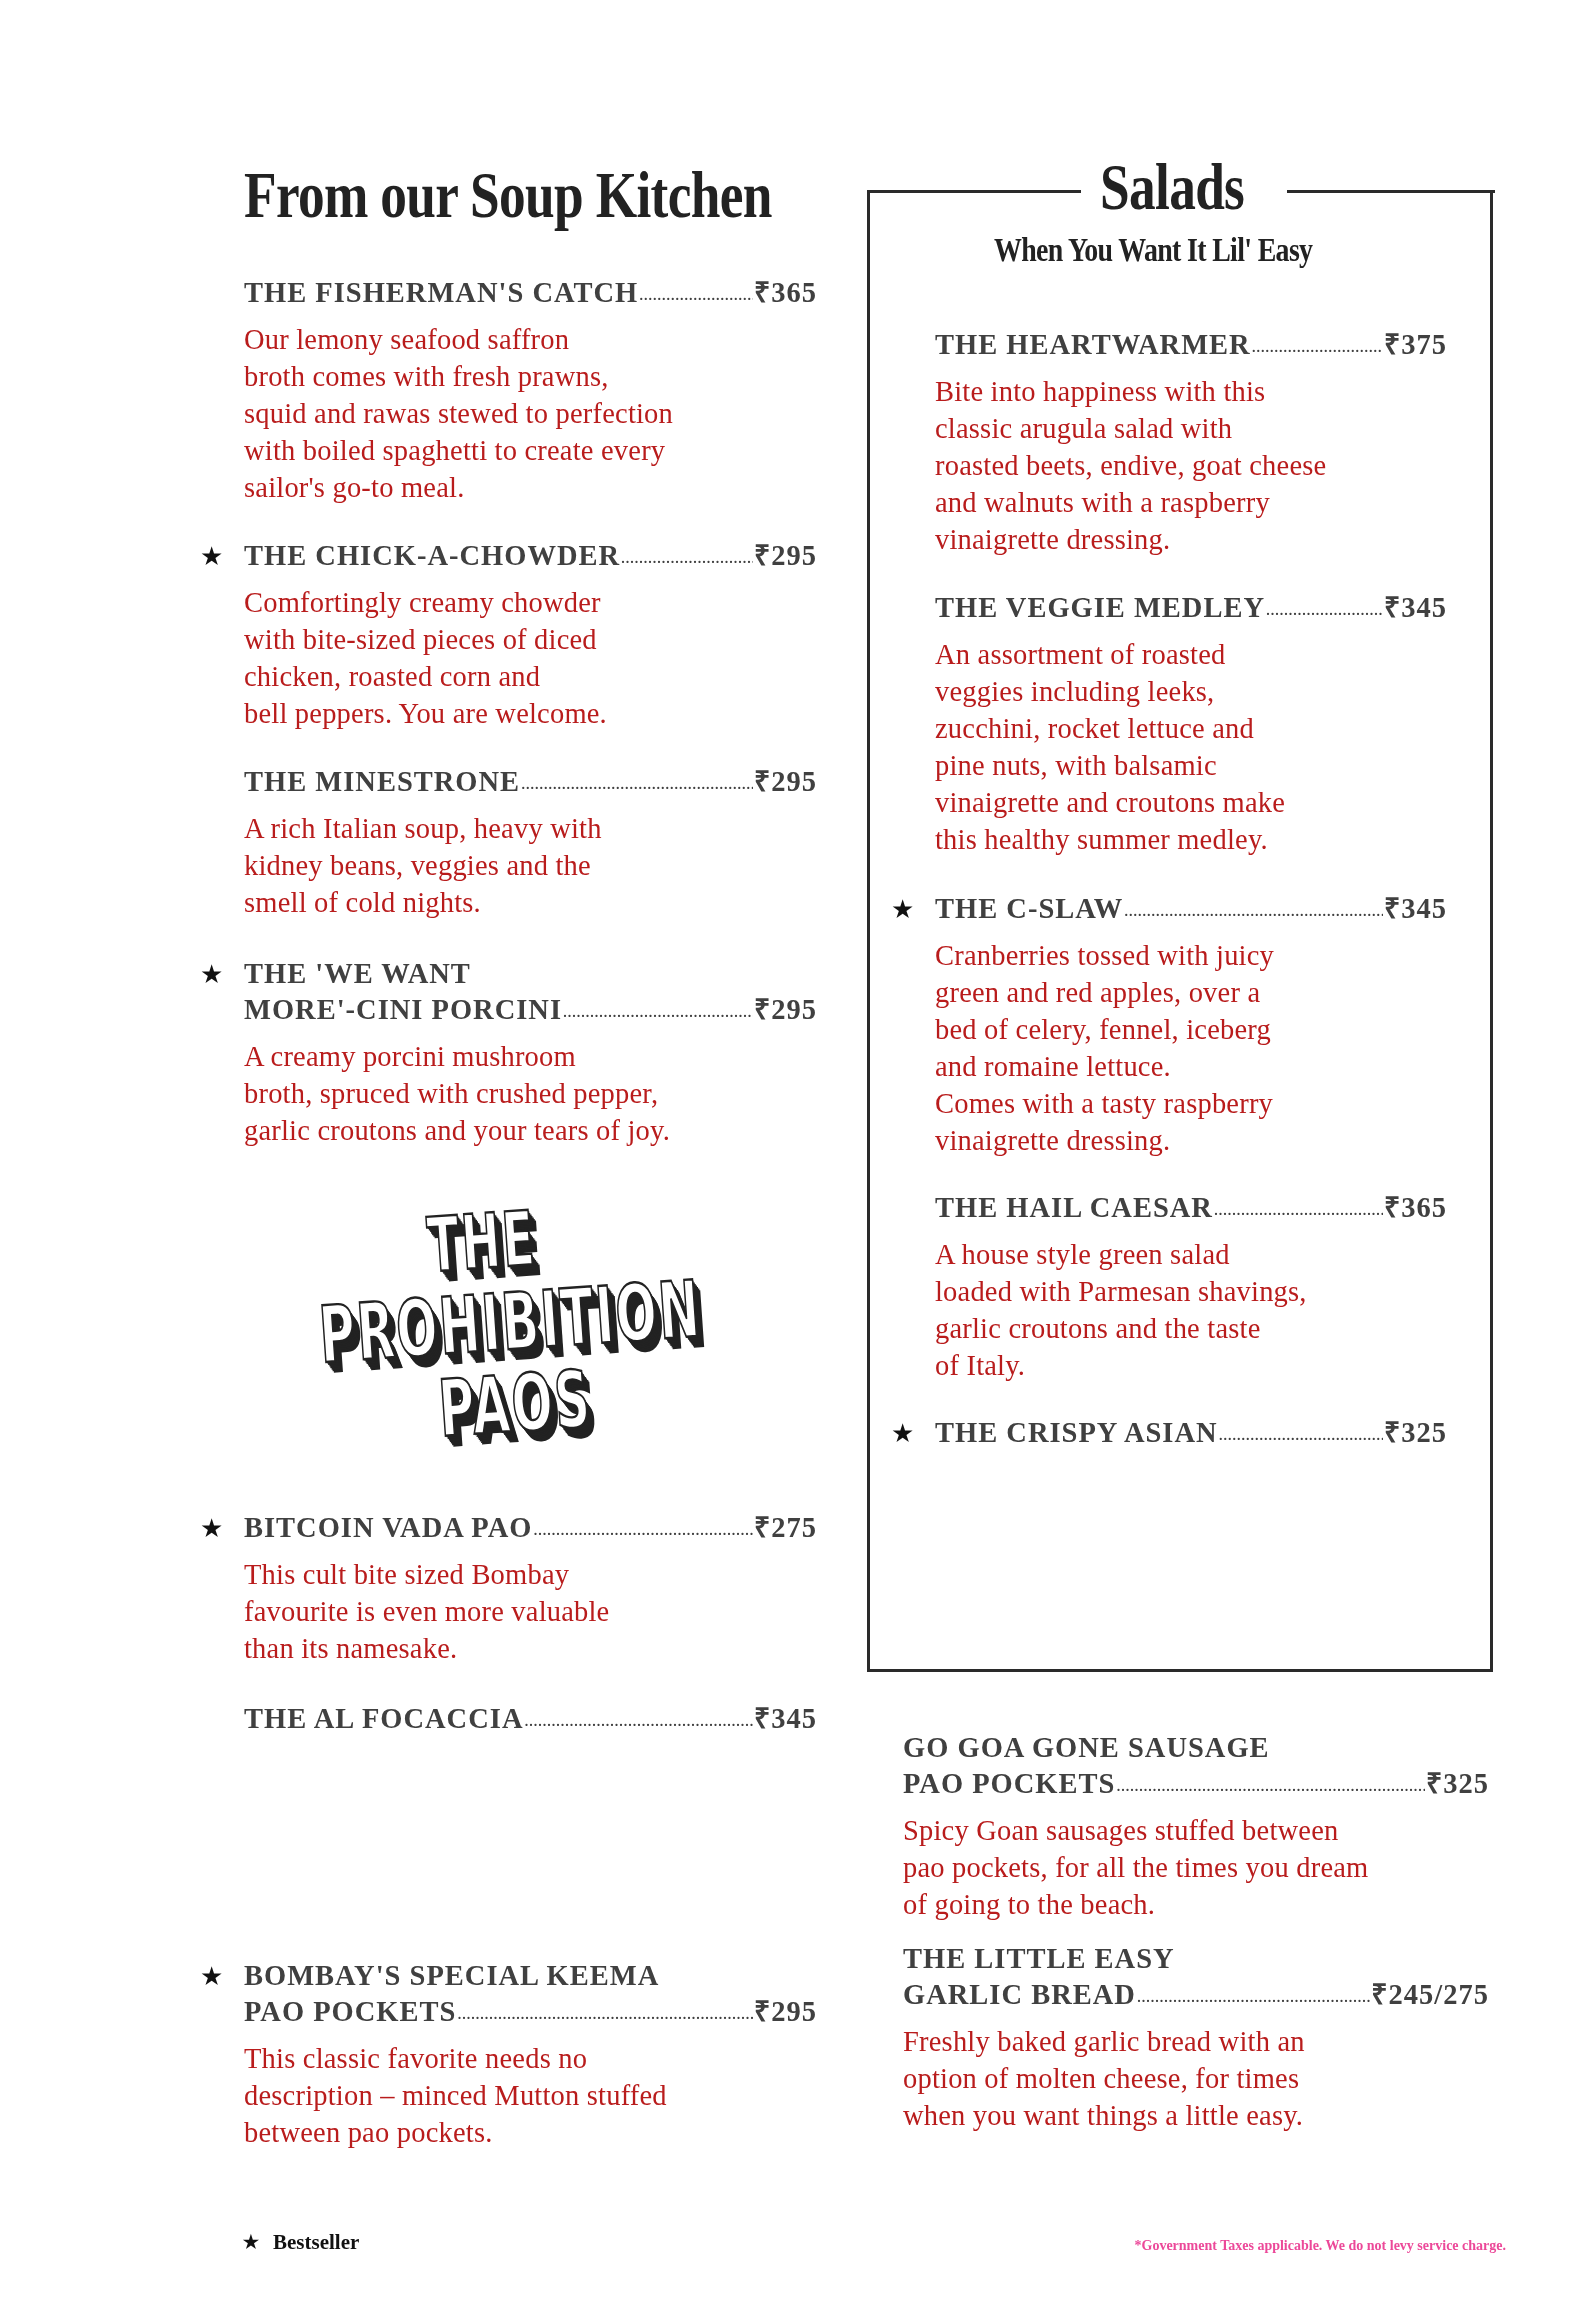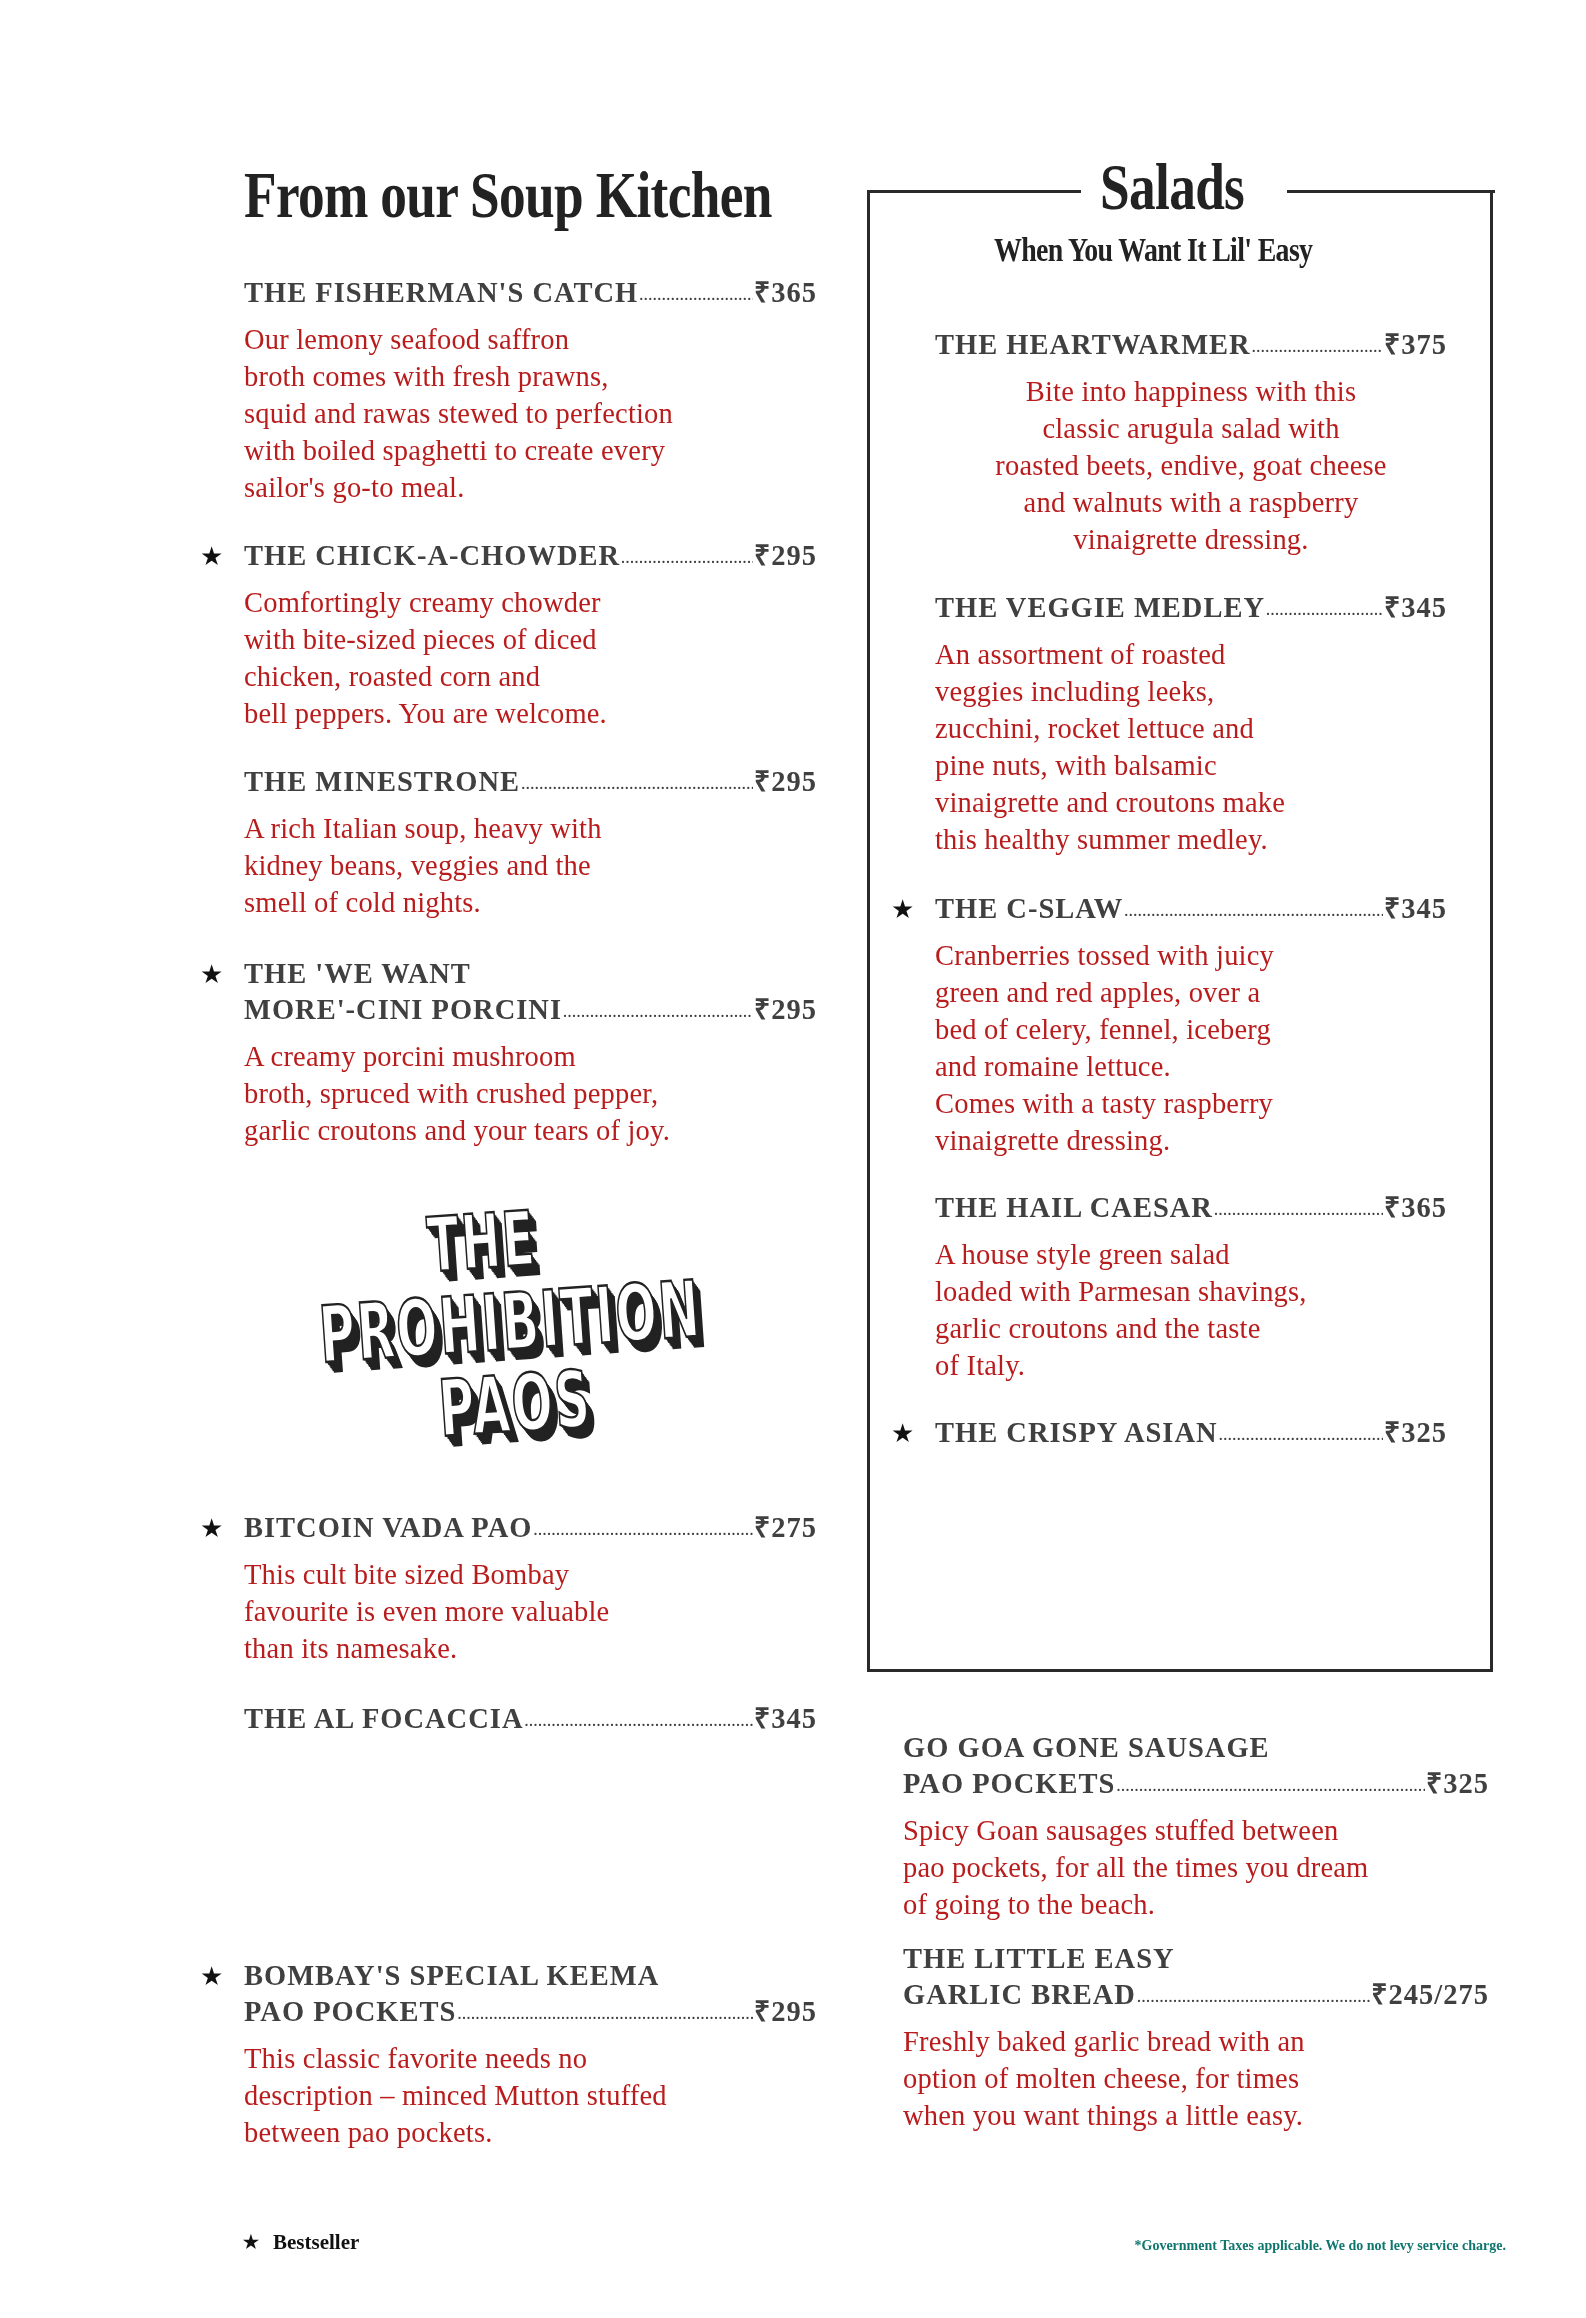--- a/index.html
+++ b/index.html
@@ -34,21 +34,21 @@
   .logo .ln { position: absolute; font-family: "DejaVu Sans", sans-serif; font-weight: 900;
               color: #fff; letter-spacing: 3.3px; transform: scaleX(0.62); transform-origin: left top;
               -webkit-text-stroke: 2.4px #222;
               text-shadow: 1.6px 1.6px 0 #222, 3.3px 3.3px 0 #222, 4.9px 4.9px 0 #222, 6.5px 6.5px 0 #222,
                            8.1px 8.1px 0 #222, 9.8px 9.8px 0 #222, 11.4px 11.4px 0 #222; }
 
   .footer-best { position: absolute; left: 244px; top: 2230px; font-family: "Liberation Serif", serif;
                  font-weight: 700; font-size: 21px; color: #111; }
   .footer-best .fstar { position: absolute; left: -2.4px; top: 0px; font-family: "DejaVu Sans", sans-serif; font-size: 21px; }
   .footer-note { position: absolute; right: 81px; top: 2238px; font-family: "Liberation Serif", serif;
-                 font-weight: 700; font-size: 14px; color: #0f766e; }
+                 font-weight: 700; font-size: 14px; color: #ec4899; }
 </style>
 </head>
 <body>
 
 <div class="abs blackletter" style="left:244px; top:159px; font-size:65px; line-height:73px;">From our Soup Kitchen</div>
 
 <div class="item" style="left:244px; top:275px; width:573px;">
   <div class="item-head">
     <span class="name">THE FISHERMAN'S CATCH</span>
     <span class="dots"></span>
@@ -141,21 +141,21 @@
 between pao pockets.</div>
 </div>
 
 <div class="salad-box"></div>
 <div class="box-top-l"></div>
 <div class="box-top-r"></div>
 
 <div class="abs blackletter" style="left:1100px; top:151px; font-size:65px; line-height:73px;">Salads</div>
 <div class="abs blackletter" style="left:994px; top:229px; font-size:34px; line-height:41px; font-weight:700;">When You Want It Lil' Easy</div>
 
-<div class="item" style="left:935px; top:327px; width:512px;text-align:center;">
+<div class="item" style="left:935px; top:327px; width:512px;">
   <div class="item-head">
     <span class="name">THE HEARTWARMER</span>
     <span class="dots"></span>
     <span class="price">₹375</span>
   </div>
   <div class="desc">Bite into happiness with this
 classic arugula salad with
 roasted beets, endive, goat cheese
 and walnuts with a raspberry
 vinaigrette dressing.</div>

